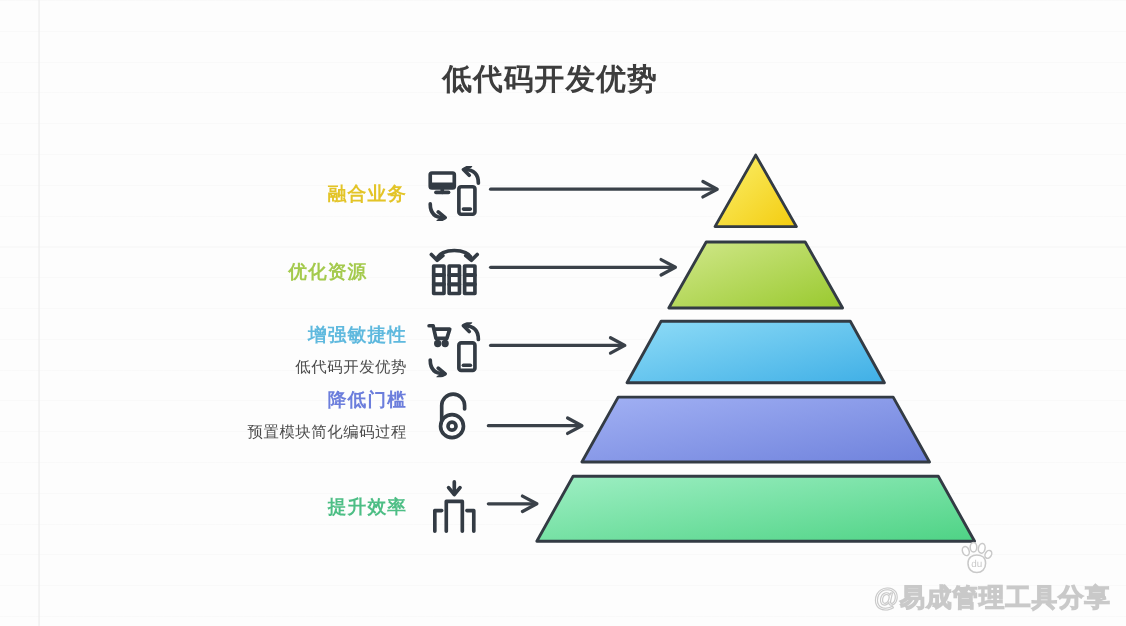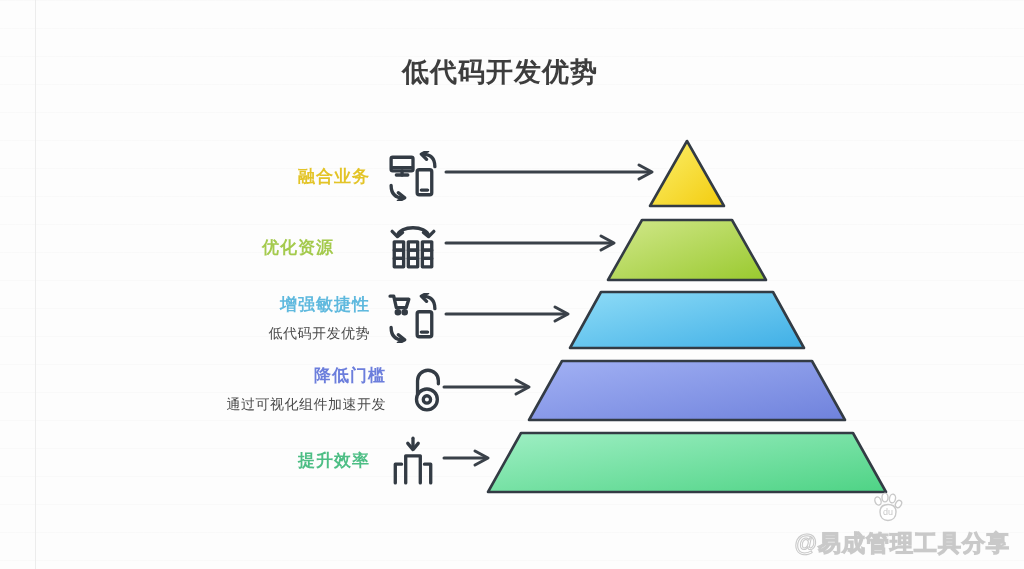--- a/index.html
+++ b/index.html
@@ -92,24 +92,24 @@
         <rect x="28" y="18" width="14" height="24" rx="2"></rect>
         <line x1="32" y1="37.5" x2="38" y2="37.5"></line>
         <path d="M45,15 Q45,3 33,3"></path>
         <polyline points="38,0 32,3 37,8"></polyline>
         <path d="M3,33 Q3,45 15,45"></path>
         <polyline points="10,40 16,45 10,48"></polyline>
       </svg>
     </div>
   </div>
 
-  <div class="row" style="top:353px;padding-left:16px;">
+  <div class="row" style="top:341px;">
     <div class="row-text">
       <div class="row-title" style="color: rgb(108, 126, 220);">降低门槛</div>
-      <div class="row-desc">通过可视化组件加速开发</div>
+      <div class="row-desc">预置模块简化编码过程</div>
     </div>
     <div class="row-icon">
       <svg width="50" height="50" viewBox="0 0 48 48">
         <circle cx="22" cy="34" r="10"></circle>
         <circle cx="22" cy="34" r="3.5"></circle>
         <path d="M13,29 V16 a10,10 0 0 1 20,0 v3"></path>
       </svg>
     </div>
   </div>
 

